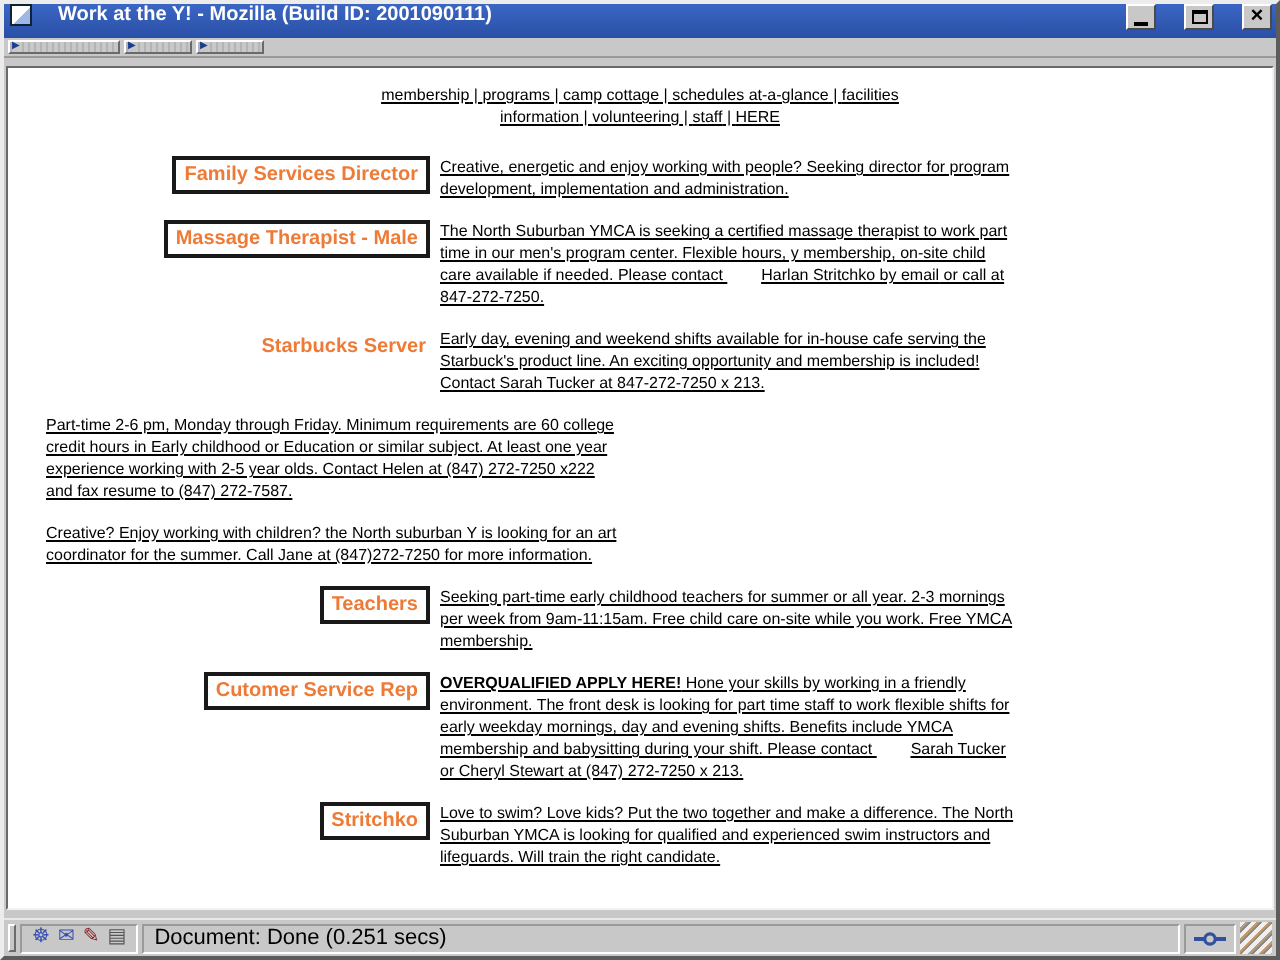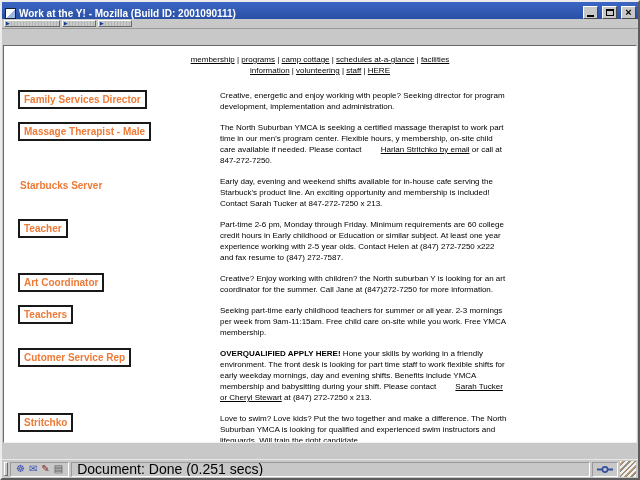--- a/index.html
+++ b/index.html
@@ -13,21 +13,21 @@
     position:absolute; inset:0;
     background:#c8c8c8;
     border:2px solid;
     border-color:#ececec #5c5c5c #5c5c5c #ececec;
     display:flex; flex-direction:column;
   }
   
   .titlebar {
     height:17px; flex:none;
     background:linear-gradient(180deg,#3b66c4 0%,#2a50a6 100%);
-    display:flex; align-items:flex-end; gap:3px; padding:0 2px 0 3px;
+    display:flex; align-items:flex-start; gap:13px; padding:0 2px 0 3px;
   }
   .title-icon {
     width:11px; height:11px; flex:none;
     background:linear-gradient(135deg,#ffffff 55%,#9db8e8 55%);
     border:1px solid #123; 
   }
   .title-text {
     flex:1; color:#ffffff; font-size:10px; font-weight:bold;
     white-space:nowrap; overflow:hidden; letter-spacing:0;
   }
@@ -52,29 +52,29 @@
     border:1px solid; border-color:#ffffff #6a6a6a #6a6a6a #ffffff;
     background:repeating-linear-gradient(90deg,#b4b4b4 0 1px,#c8c8c8 1px 3px);
     display:flex; align-items:center; padding-left:1px;
   }
   .grippy:nth-child(1){ width:56px; }
   .grippy:nth-child(2){ width:34px; }
   .grippy:nth-child(3){ width:34px; }
   .grippy .arrow { color:#1a3d8f; font-size:5px; line-height:1; background:#c8c8c8; }
   
   .content {
-    flex:1; margin:16px 1px; overflow:hidden; position:relative;
+    flex:1; margin:4px 1px; overflow:hidden; position:relative;
     background:#ffffff;
-    border:1px solid; border-color:#6a6a6a #f2f2f2 #f2f2f2 #6a6a6a;
+    border:1px solid; border-color:#6a6a6a #f2f2f2 #f2f2f2 #6a6a6a;text-decoration:underline;
   }
   .nav { margin-top:8px; text-align:center; font-size:8px; line-height:11px; color:#000; }
   .nav a { color:#000; text-decoration:underline; cursor:pointer; }
   .jobs { margin:13px 0 0 14px; }
   .job-row { display:flex; align-items:flex-start; margin-bottom:9px; }
-  .job-title-cell { width:197px; flex:none; }
+  .job-title-cell { width:197px; flex:none; text-align:right; }
   .job-title {
     display:inline-block; color:#ee7a36; font-weight:bold; font-size:10px;
     padding:1px 2px; white-space:nowrap;
   }
   .job-title.boxed { border:2px solid #191919; padding:2px 4px; background:#fff; }
   .job-desc {
     width:288px; margin-left:5px; padding-top:1px;
     font-size:8px; line-height:11px; color:#000;
   }
   .job-desc a { color:#000; text-decoration:underline; cursor:pointer;padding-left:17px; }
@@ -89,21 +89,21 @@
     width:4px; height:14px; flex:none;
     border:1px solid; border-color:#ffffff #6a6a6a #6a6a6a #ffffff;
   }
   .panel {
     height:15px;
     border:1px solid; border-color:#9a9a9a #ffffff #ffffff #9a9a9a;
     display:flex; align-items:center;
   }
   .component-bar { flex:none; gap:4px; padding:0 5px; }
   .sb-icon { font-size:10px; line-height:1; cursor:pointer; }
-  .status-panel { flex:1; padding:0 5px; font-size:14px; color:#000; white-space:nowrap; overflow:hidden; }
+  .status-panel { flex:1; padding:0 5px; font-size:11px; color:#000; white-space:nowrap; overflow:hidden; }
   .plug-panel { width:26px; flex:none; justify-content:center; }
   .resize-grip {
     width:16px; height:16px; flex:none;
     background:repeating-linear-gradient(135deg,#efefef 0 2px,#c09a6e 2px 3px,#8a8a8a 3px 4px);
   }
 </style>
 </head>
 <body>
 
 <div class="window">
@@ -146,25 +146,23 @@
         </div>
         <div class="job-row">
           <div class="job-title-cell"><span class="job-title boxed">Massage Therapist - Male</span></div>
           <div class="job-desc"><span>The North Suburban YMCA is seeking a certified massage therapist to work part time in our men's program center. Flexible hours, y membership, on-site child care available if needed. Please contact </span><a href="#">Harlan Stritchko by email</a><span> or call at 847-272-7250.</span></div>
         </div>
         <div class="job-row">
           <div class="job-title-cell"><span class="job-title">Starbucks Server</span></div>
           <div class="job-desc"><span>Early day, evening and weekend shifts available for in-house cafe serving the Starbuck's product line. An exciting opportunity and membership is included! Contact Sarah Tucker at 847-272-7250 x 213.</span></div>
         </div>
         <div class="job-row">
-          <div class="job-title-cell"><span class="job-title boxed">Teacher</span></div>
           <div class="job-desc"><span>Part-time 2-6 pm, Monday through Friday. Minimum requirements are 60 college credit hours in Early childhood or Education or similar subject. At least one year experience working with 2-5 year olds. Contact Helen at (847) 272-7250 x222 and fax resume to (847) 272-7587.</span></div>
         </div>
         <div class="job-row">
-          <div class="job-title-cell"><span class="job-title boxed">Art Coordinator</span></div>
           <div class="job-desc"><span>Creative? Enjoy working with children? the North suburban Y is looking for an art coordinator for the summer. Call Jane at (847)272-7250 for more information.</span></div>
         </div>
         <div class="job-row">
           <div class="job-title-cell"><span class="job-title boxed">Teachers</span></div>
           <div class="job-desc"><span>Seeking part-time early childhood teachers for summer or all year. 2-3 mornings per week from 9am-11:15am. Free child care on-site while you work. Free YMCA membership.</span></div>
         </div>
         <div class="job-row">
           <div class="job-title-cell"><span class="job-title boxed">Cutomer Service Rep</span></div>
           <div class="job-desc"><span class="b">OVERQUALIFIED APPLY HERE!</span><span> Hone your skills by working in a friendly environment. The front desk is looking for part time staff to work flexible shifts for early weekday mornings, day and evening shifts. Benefits include YMCA membership and babysitting during your shift. Please contact </span><a href="#">Sarah Tucker or Cheryl Stewart</a><span> at (847) 272-7250 x 213.</span></div>
         </div>

